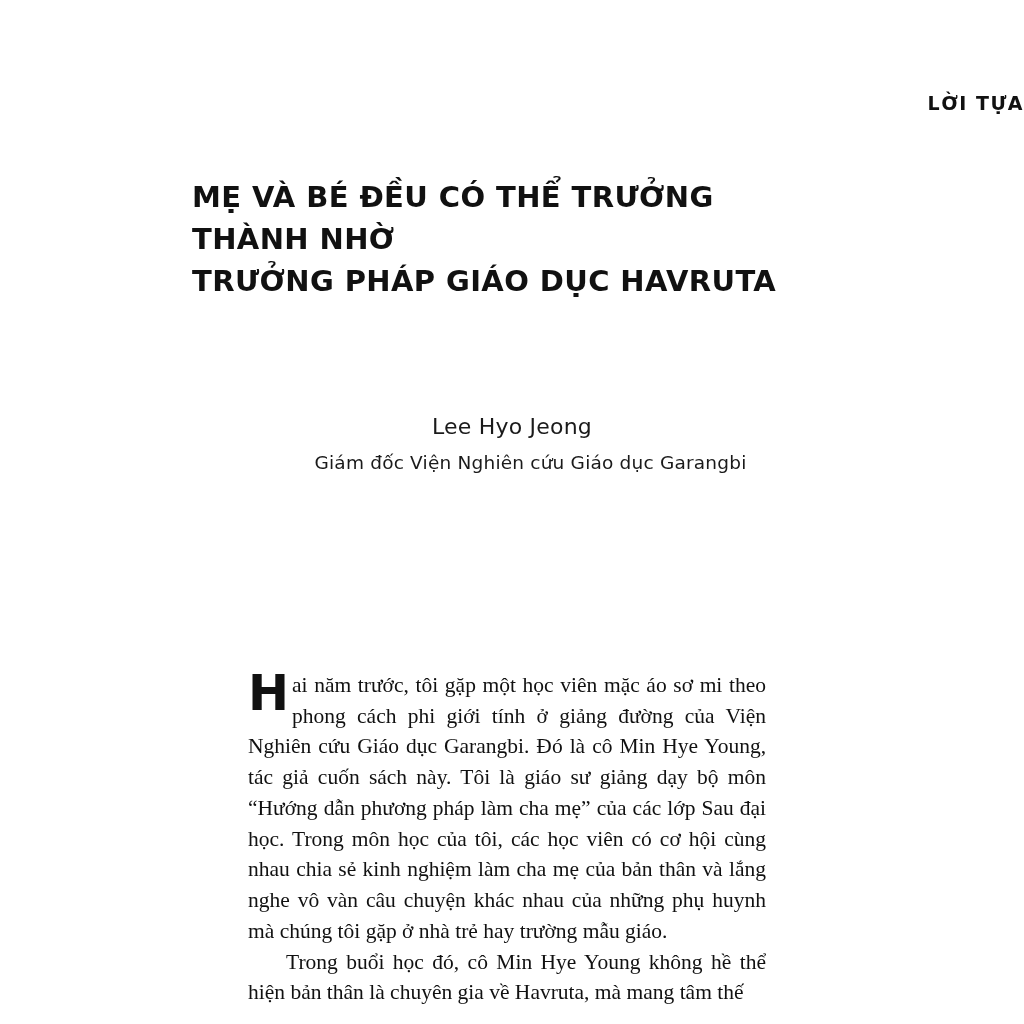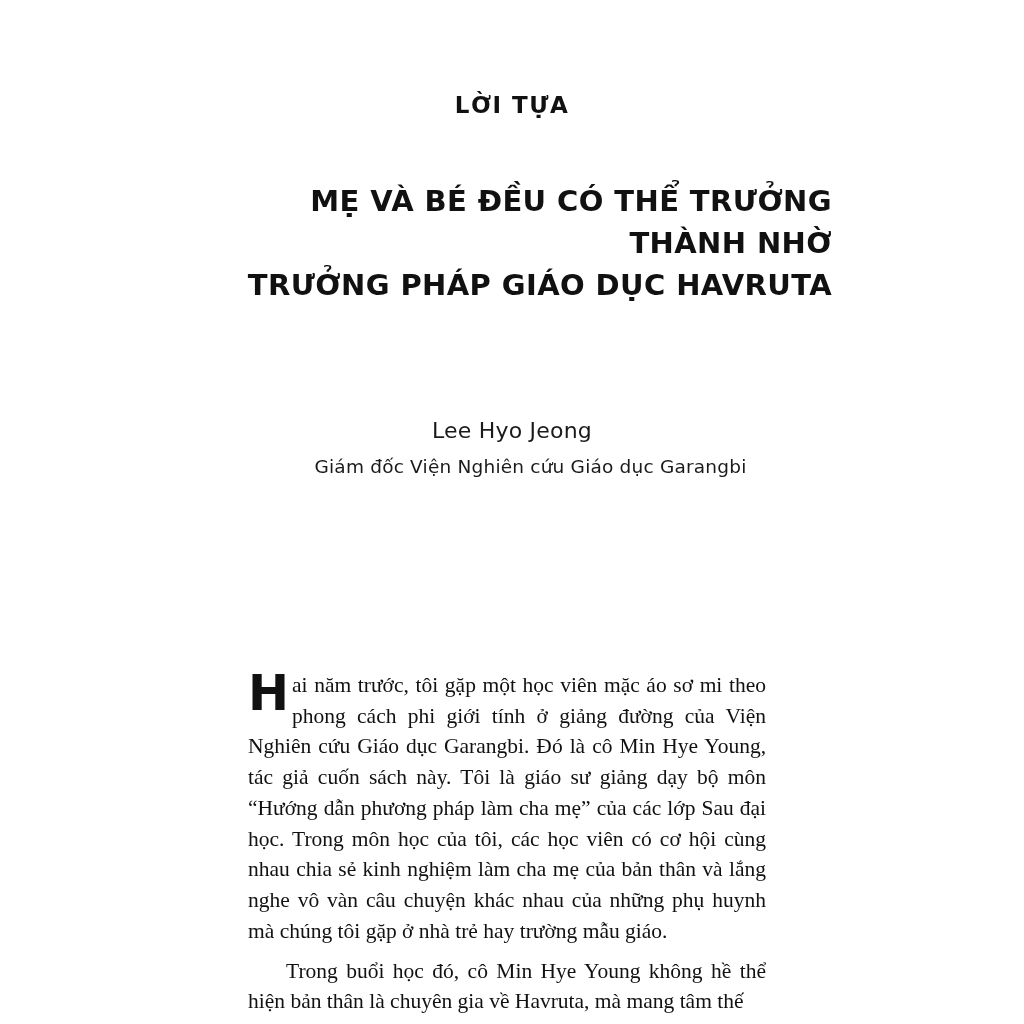--- a/index.html
+++ b/index.html
@@ -17,31 +17,31 @@
 
   .page {
     position: relative;
     width: 1024px;
     height: 1024px;
     box-sizing: border-box;
   }
 
   
   .kicker {
-    text-align: center;
+    text-align: right;
     font-family: "DejaVu Sans", sans-serif;
     font-weight: 700;
-    font-size: 23px;
+    font-size: 19px;
     letter-spacing: 1.5px;
     color: #111111;
     margin-top: 92px;
   }
 
   .title {
-    text-align: right;
+    text-align: left;
     font-family: "DejaVu Sans", sans-serif;
     font-weight: 700;
     font-size: 29px;
     line-height: 1.45;
     letter-spacing: 0.4px;
     color: #111111;
     margin: 62px auto 0 auto;
     width: 640px;
   }
   .title .line {
@@ -80,21 +80,21 @@
     font-family: "Liberation Serif", serif;
     font-size: 21.5px;
     line-height: 1.43;
     text-align: justify;
     text-justify: inter-word;
     color: #111111;
     hyphens: none;
   }
   .body-block p.indent {
     text-indent: 38px;
-    margin-top: 9px;
+    margin-top: 0;
   }
   .dropcap {
     float: left;
     font-family: "DejaVu Sans", sans-serif;
     font-weight: 700;
     font-size: 49px;
     line-height: 0.82;
     padding: 4px 3px 0 0;
     color: #111111;
   }

